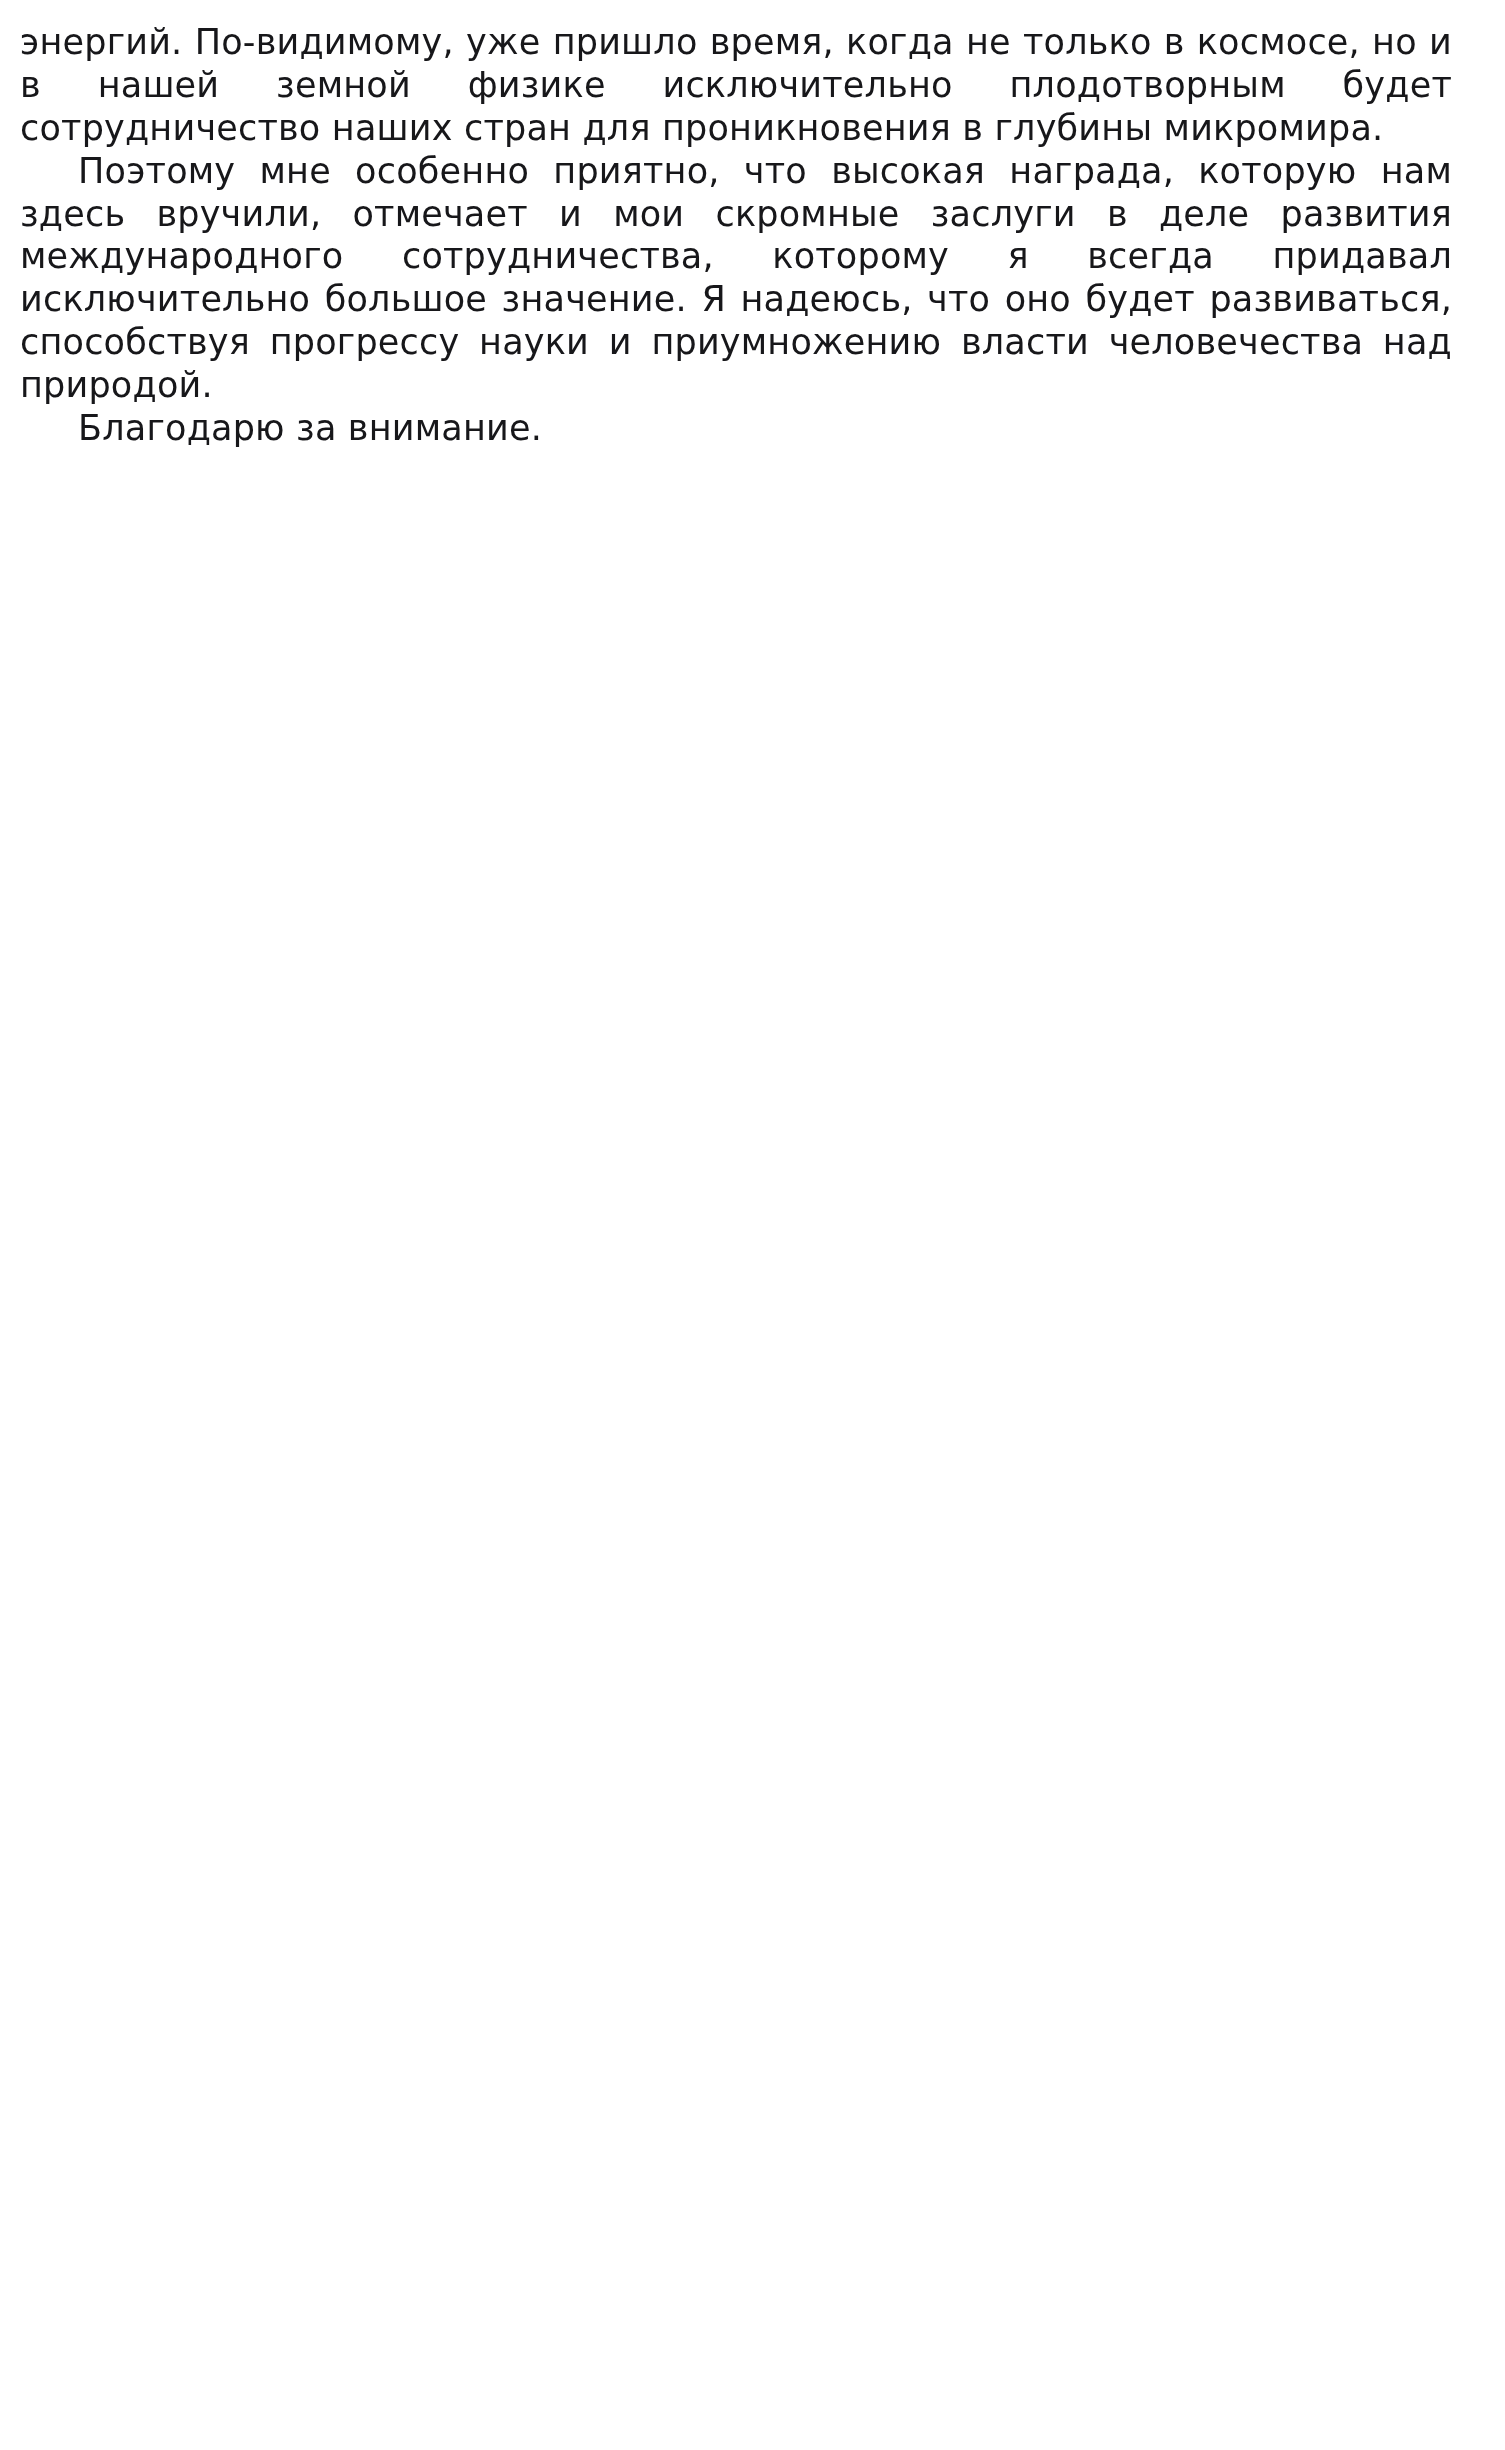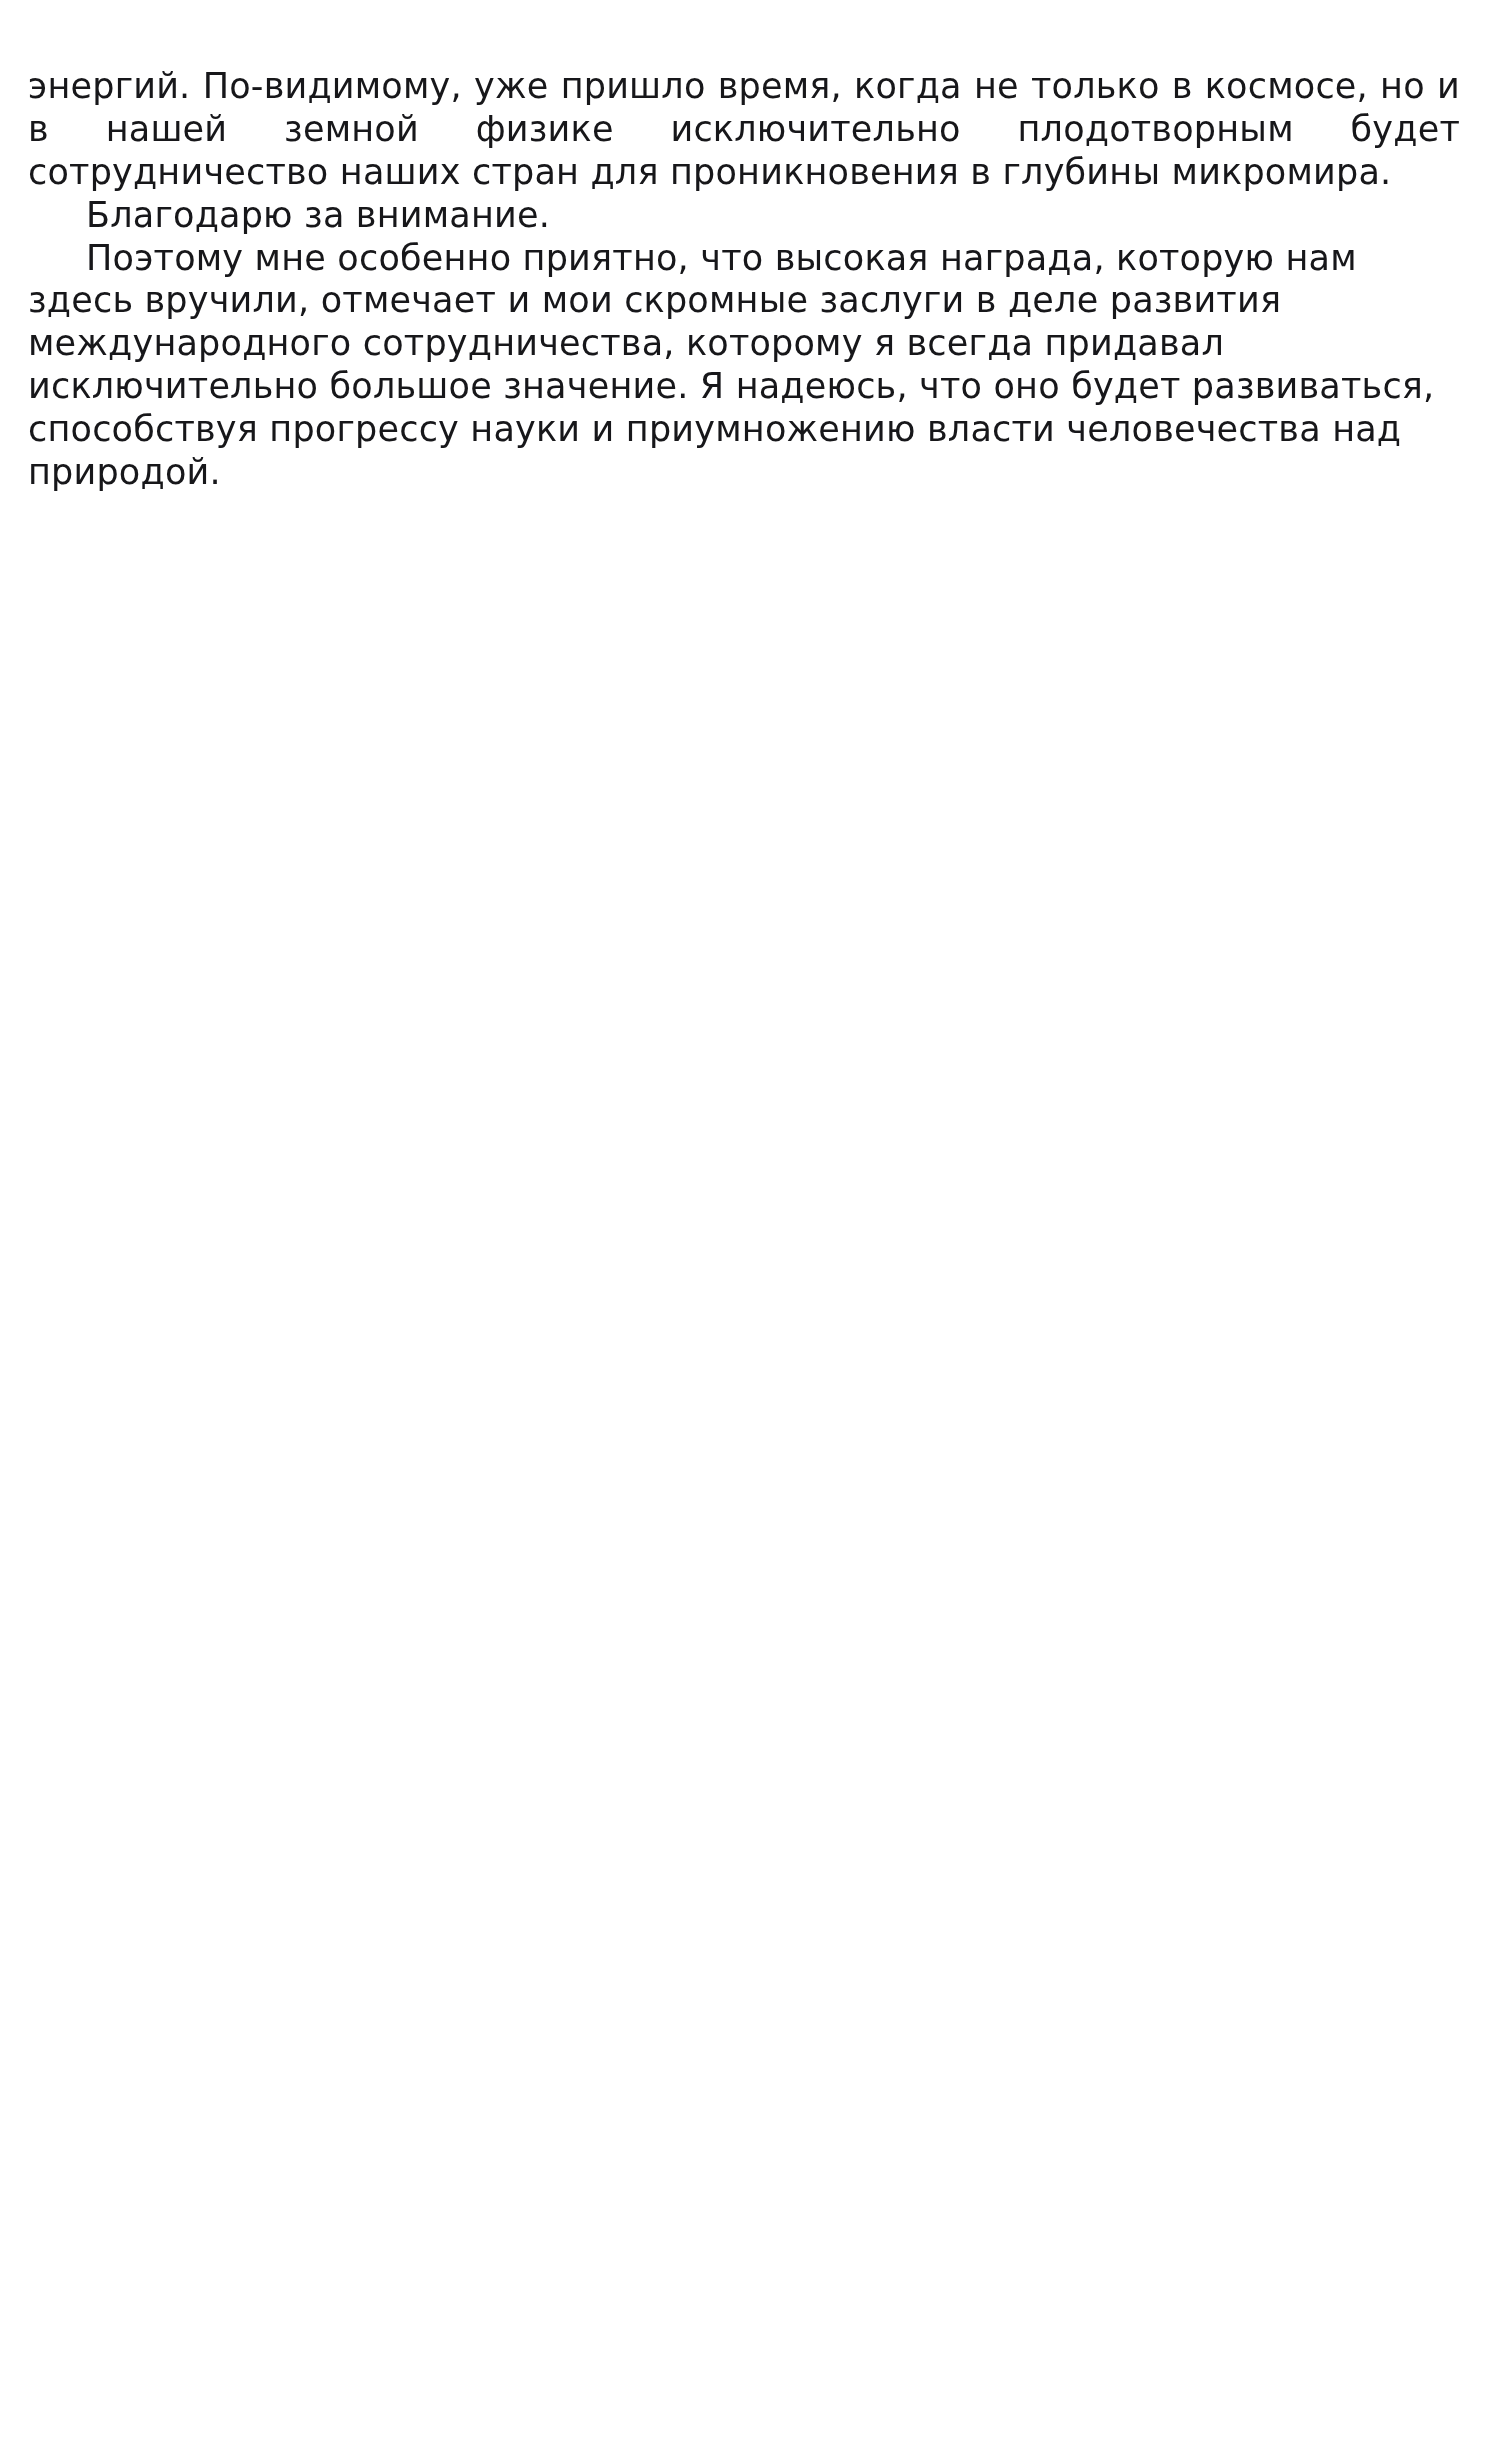--- a/index.html
+++ b/index.html
@@ -17,24 +17,23 @@
   .page {
     position: absolute;
     left: 0;
     top: 0;
     width: 1505px;
     height: 2450px;
     background: #ffffff;
   }
   .text-block {
     position: absolute;
-    left: 28px;
+    left: 20px;
     top: 21px;
     width: 1432px;
-    margin-top: 44px;
   }
   p.para {
     margin: 0;
     color: #17171a;
     font-size: 35px;
     line-height: 1.225;
     text-align: justify;
     text-justify: inter-word;
     letter-spacing: 0.2px;
     font-weight: 400;
@@ -52,17 +51,17 @@
   .nojust {
     text-align: left !important;
   }
 </style>
 </head>
 <body>
 
 <div class="page">
   <div class="text-block">
     <p class="para">энергий. По-видимому, уже пришло время, когда не только в космосе, но и в нашей земной физике исключительно плодотворным будет сотрудничество наших стран для проникновения в глубины микромира.</p>
+    <p class="para indent">Поэтому мне особенно приятно, что высокая награда, которую нам здесь вручили, отмечает и мои скромные заслуги в деле развития международного сотрудничества, которому я всегда придавал исключительно большое значение. Я надеюсь, что оно будет развиваться, способствуя прогрессу науки и приумножению власти человечества над природой.</p>
     <p class="para indent nojust">Благодарю за внимание.</p>
-    <p class="para indent">Поэтому мне особенно приятно, что высокая награда, которую нам здесь вручили, отмечает и мои скромные заслуги в деле развития международного сотрудничества, которому я всегда придавал исключительно большое значение. Я надеюсь, что оно будет развиваться, способствуя прогрессу науки и приумножению власти человечества над природой.</p>
   </div>
 </div>
 
 
 </body></html>

